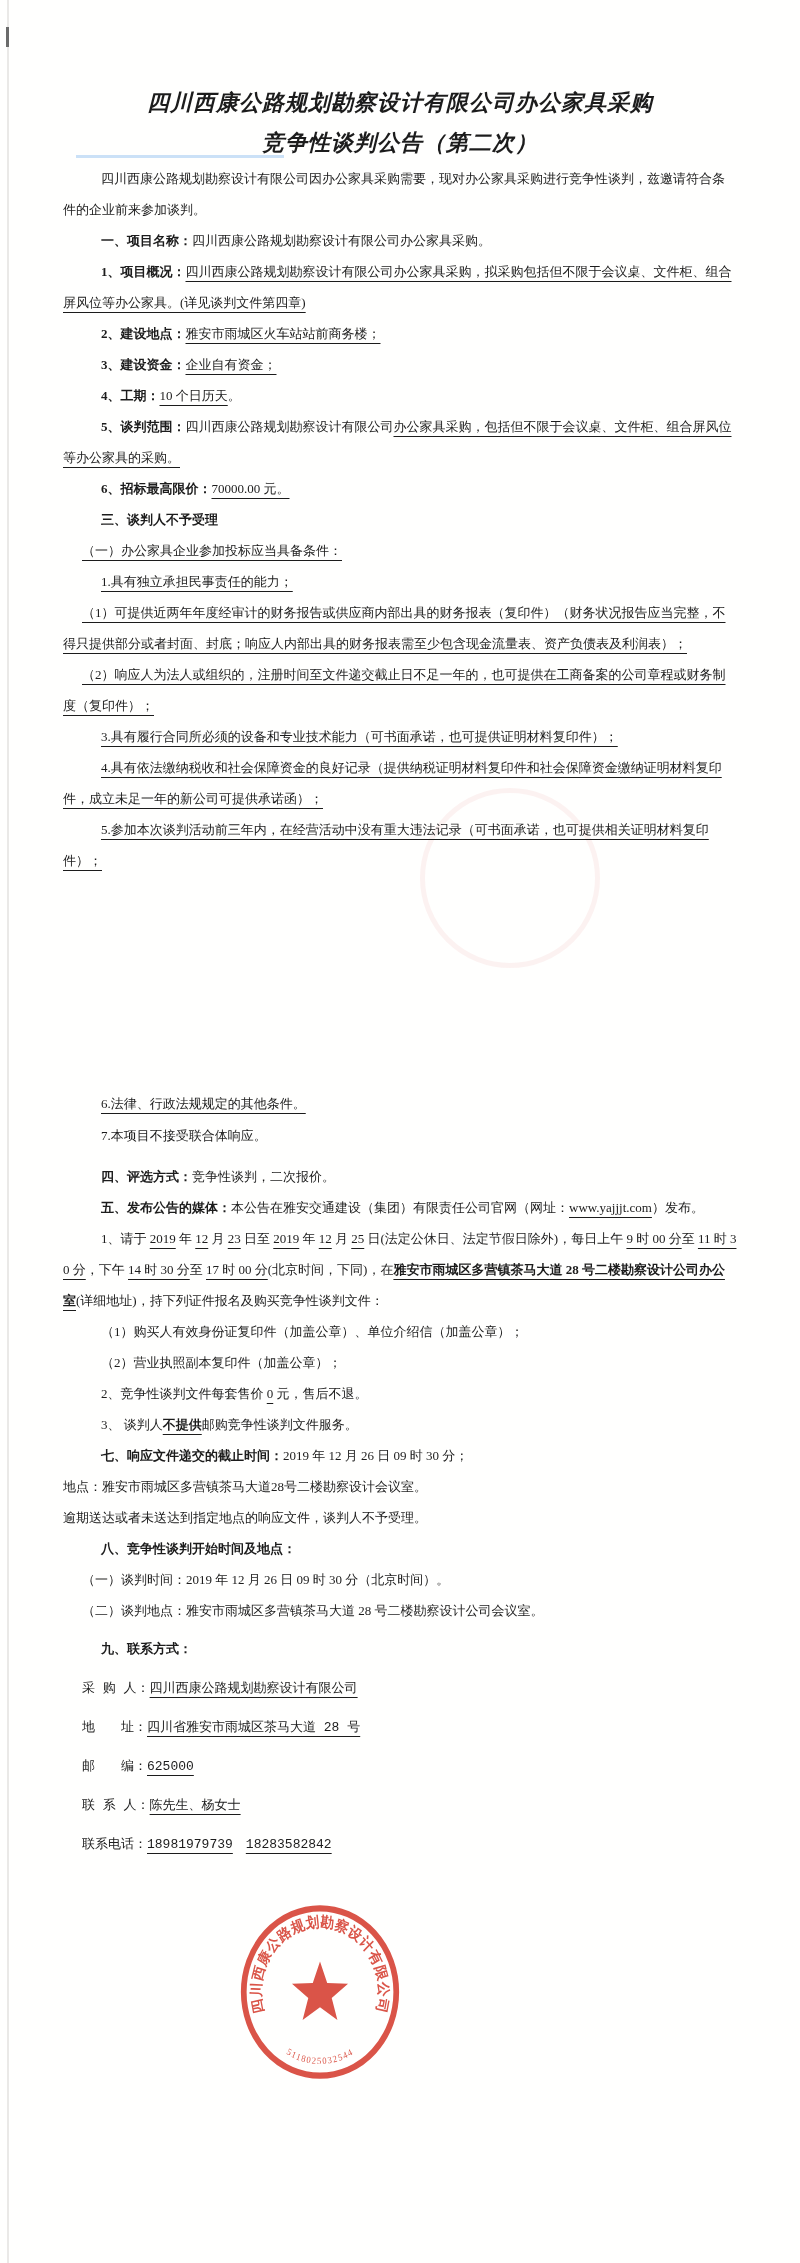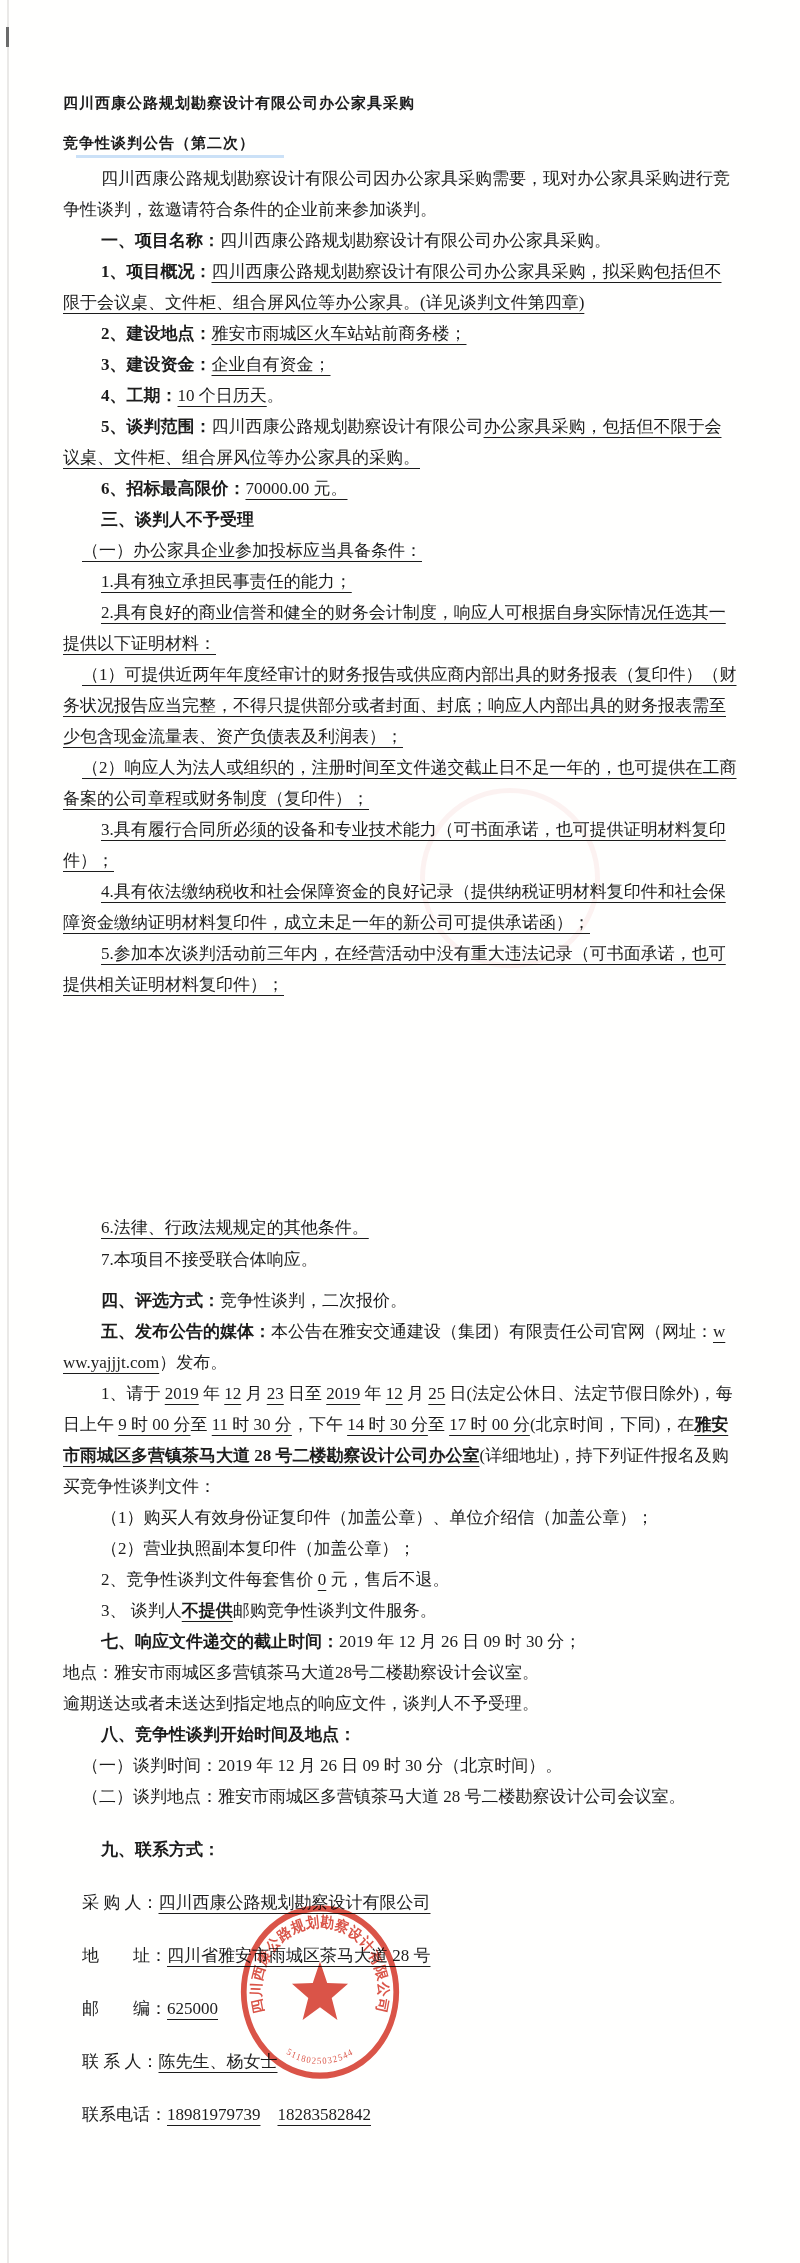--- a/index.html
+++ b/index.html
@@ -9,29 +9,29 @@
     background:#fffffe;
     overflow:hidden;
     font-family:"Liberation Serif","DejaVu Serif",serif;
     color:#1c1c1c;
   }
   .doc{
     position:absolute;left:0;top:0;
     width:800px;box-sizing:border-box;
     padding:83px 63px 0 63px;
   }
-  .para{margin:0;line-height:31px;font-size:17px;word-break:break-all;}
-  .title{font-size:15px;line-height:40px;text-align:left;text-indent:0;font-weight:700;letter-spacing:1px;}
+  .para{margin:0;line-height:31px;font-size:13px;word-break:break-all;}
+  .title{font-size:22px;line-height:40px;text-align:center;text-indent:0;font-weight:700;letter-spacing:1px;font-style:italic;}
   .ind2{text-indent:38px;}
   .ind1{text-indent:19px;}
   .ind0{text-indent:0;}
   .gap-xl{margin-top:212px;}
   .gap-lg{margin-top:1px;}
   .gap-md{margin-top:10px;}
-  .gap-sm{margin-top:22px;}
+  .gap-sm{margin-top:8px;font-family:Liberation Mono, monospace;}
   .b{font-weight:700;}
   .u{text-decoration:underline;text-underline-offset:4.5px;text-decoration-thickness:1.2px;}
   .seal{
     position:absolute;left:238px;top:1902px;width:164px;height:180px;
     opacity:.88;mix-blend-mode:multiply;pointer-events:none;
   }
   .ghost-stamp{
     position:absolute;left:420px;top:788px;width:170px;height:170px;
     border:5px solid rgba(225,130,125,.10);border-radius:50%;
     pointer-events:none;
@@ -66,21 +66,20 @@
       <p class="para ind2"><span class="b">一、项目名称：</span><span>四川西康公路规划勘察设计有限公司办公家具采购。</span></p>
       <p class="para ind2"><span class="b">1、项目概况：</span><span class="u">四川西康公路规划勘察设计有限公司办公家具采购，拟采购包括但不限于会议桌、文件柜、组合屏风位等办公家具。(详见谈判文件第四章)</span></p>
       <p class="para ind2"><span class="b">2、建设地点：</span><span class="u">雅安市雨城区火车站站前商务楼；</span></p>
       <p class="para ind2"><span class="b">3、建设资金：</span><span class="u">企业自有资金；</span></p>
       <p class="para ind2"><span class="b">4、工期：</span><span class="u">10 个日历天</span><span>。</span></p>
       <p class="para ind2"><span class="b">5、谈判范围：</span><span>四川西康公路规划勘察设计有限公司</span><span class="u">办公家具采购，包括但不限于会议桌、文件柜、组合屏风位等办公家具的采购。</span></p>
       <p class="para ind2"><span class="b">6、招标最高限价：</span><span class="u">70000.00 元。</span></p>
       <p class="para ind2"><span class="b">三、谈判人不予受理</span></p>
       <p class="para ind1"><span class="u">（一）办公家具企业参加投标应当具备条件：</span></p>
       <p class="para ind2"><span class="u">1.具有独立承担民事责任的能力；</span></p>
-      <p class="para ind2"><span class="u">2.具有良好的商业信誉和健全的财务会计制度，响应人可根据自身实际情况任选其一提供以下证明材料：</span></p>
       <p class="para ind1"><span class="u">（1）可提供近两年年度经审计的财务报告或供应商内部出具的财务报表（复印件）（财务状况报告应当完整，不得只提供部分或者封面、封底；响应人内部出具的财务报表需至少包含现金流量表、资产负债表及利润表）；</span></p>
       <p class="para ind1"><span class="u">（2）响应人为法人或组织的，注册时间至文件递交截止日不足一年的，也可提供在工商备案的公司章程或财务制度（复印件）；</span></p>
       <p class="para ind2"><span class="u">3.具有履行合同所必须的设备和专业技术能力（可书面承诺，也可提供证明材料复印件）；</span></p>
       <p class="para ind2"><span class="u">4.具有依法缴纳税收和社会保障资金的良好记录（提供纳税证明材料复印件和社会保障资金缴纳证明材料复印件，成立未足一年的新公司可提供承诺函）；</span></p>
       <p class="para ind2"><span class="u">5.参加本次谈判活动前三年内，在经营活动中没有重大违法记录（可书面承诺，也可提供相关证明材料复印件）；</span></p>
       <p class="para ind2 gap-xl"><span class="u">6.法律、行政法规规定的其他条件。</span></p>
       <p class="para ind2 gap-lg"><span>7.本项目不接受联合体响应。</span></p>
       <p class="para ind2 gap-md"><span class="b">四、评选方式：</span><span>竞争性谈判，二次报价。</span></p>
       <p class="para ind2"><span class="b">五、发布公告的媒体：</span><span>本公告在雅安交通建设（集团）有限责任公司官网（网址：</span><span class="u">www.yajjjt.com</span><span>）发布。</span></p>
       <p class="para ind2"><span>1、请于 </span><span class="u">2019</span><span> 年 </span><span class="u">12</span><span> 月 </span><span class="u">23</span><span> 日至 </span><span class="u">2019</span><span> 年 </span><span class="u">12</span><span> 月 </span><span class="u">25</span><span> 日(法定公休日、法定节假日除外)，每日上午 </span><span class="u">9 时 00 分</span><span>至 </span><span class="u">11 时 30 分</span><span>，下午 </span><span class="u">14 时 30 分</span><span>至 </span><span class="u">17 时 00 分</span><span>(北京时间，下同)，在</span><span class="b u">雅安市雨城区多营镇茶马大道 28 号二楼勘察设计公司办公室</span><span>(详细地址)，持下列证件报名及购买竞争性谈判文件：</span></p>

